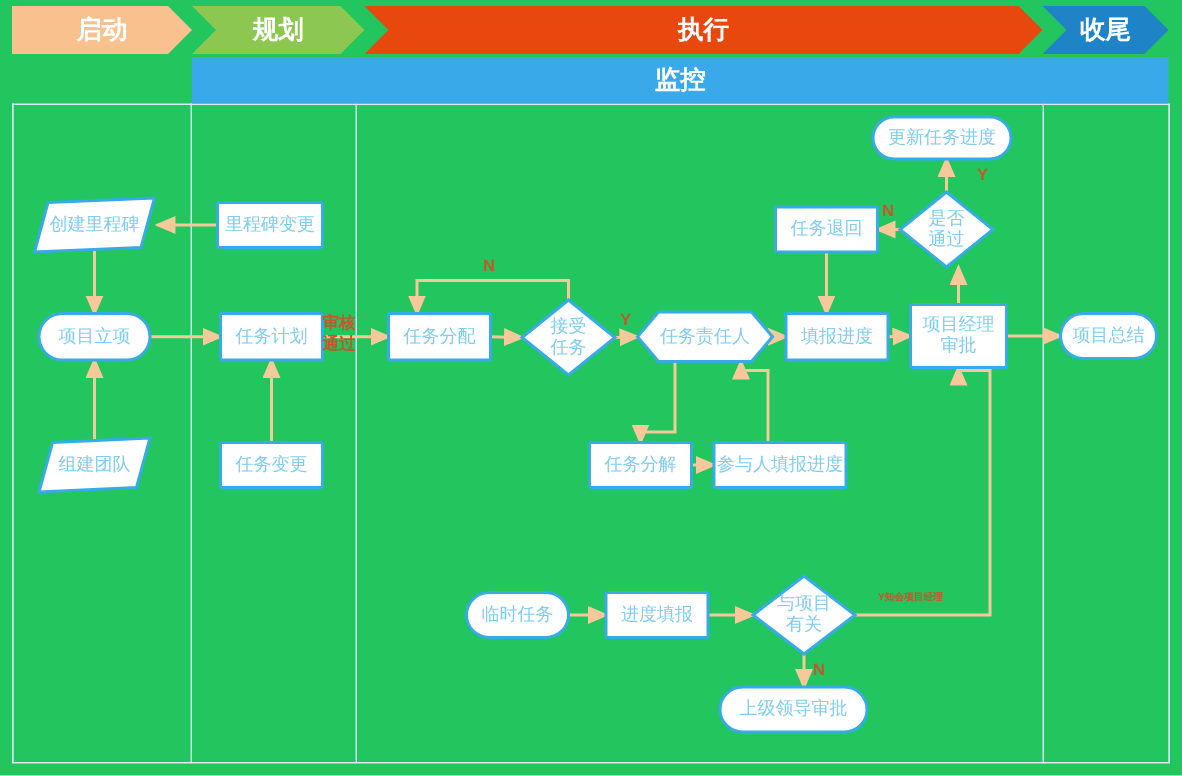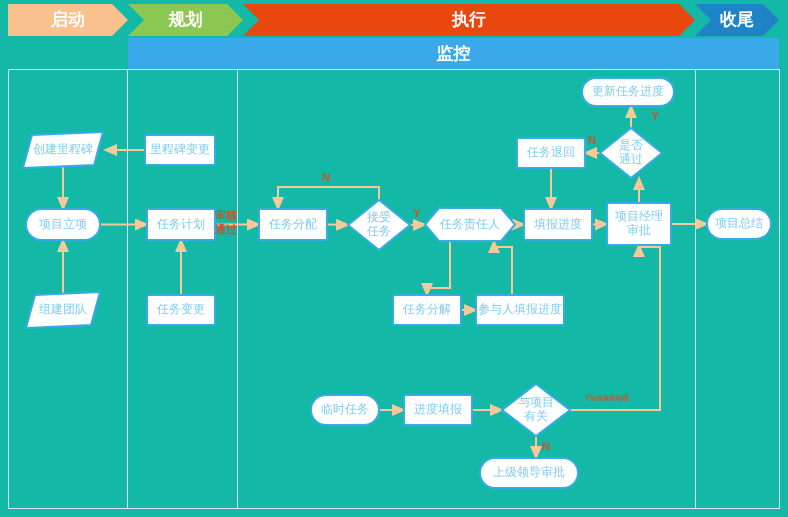--- a/index.html
+++ b/index.html
@@ -1,17 +1,17 @@
 <!DOCTYPE html>
 <html><head>
 <meta charset="utf-8">
 <style>
   html,body{margin:0;padding:0;background:#ffffff;}
   body{font-family:"Liberation Sans","DejaVu Sans",sans-serif;}
-  #stage{position:relative;width:788px;height:517px;background:#14b8a6;overflow:hidden;text-align:center;}
+  #stage{position:relative;width:788px;height:517px;background:#22c55e;overflow:hidden;text-align:center;}
   svg{display:block;}
   .swimlane-label{fill:#ffffff;font-size:17px;font-weight:bold;text-anchor:middle;dominant-baseline:middle;}
   .node-label{font-size:12px;text-anchor:middle;dominant-baseline:middle;}
   .edge-label{font-size:11px;font-weight:bold;text-anchor:middle;dominant-baseline:middle;}
   .edge-label.tiny{font-size:6.5px;font-weight:bold;}
   .node-shape{fill:#ffffff;stroke-width:2;}
   .lane-div{stroke:#cfe7f5;stroke-width:1;fill:none;}
   .canvas-border{fill:none;stroke:#d7eaf6;stroke-width:1;}
 </style>
 </head>

